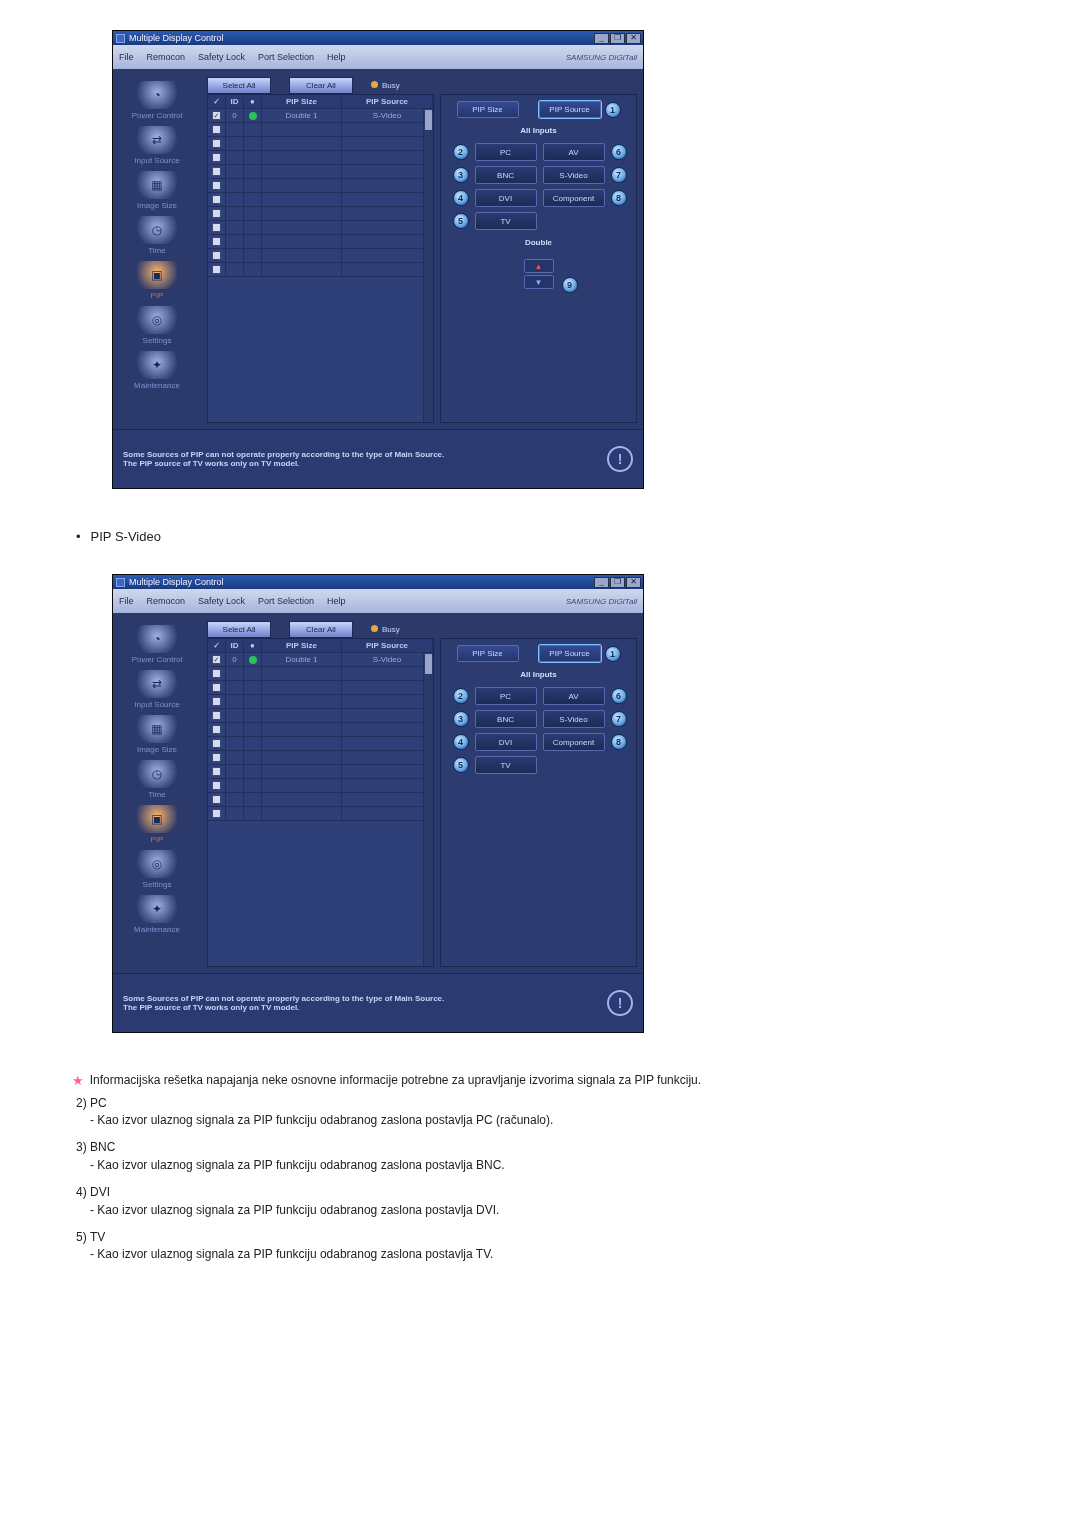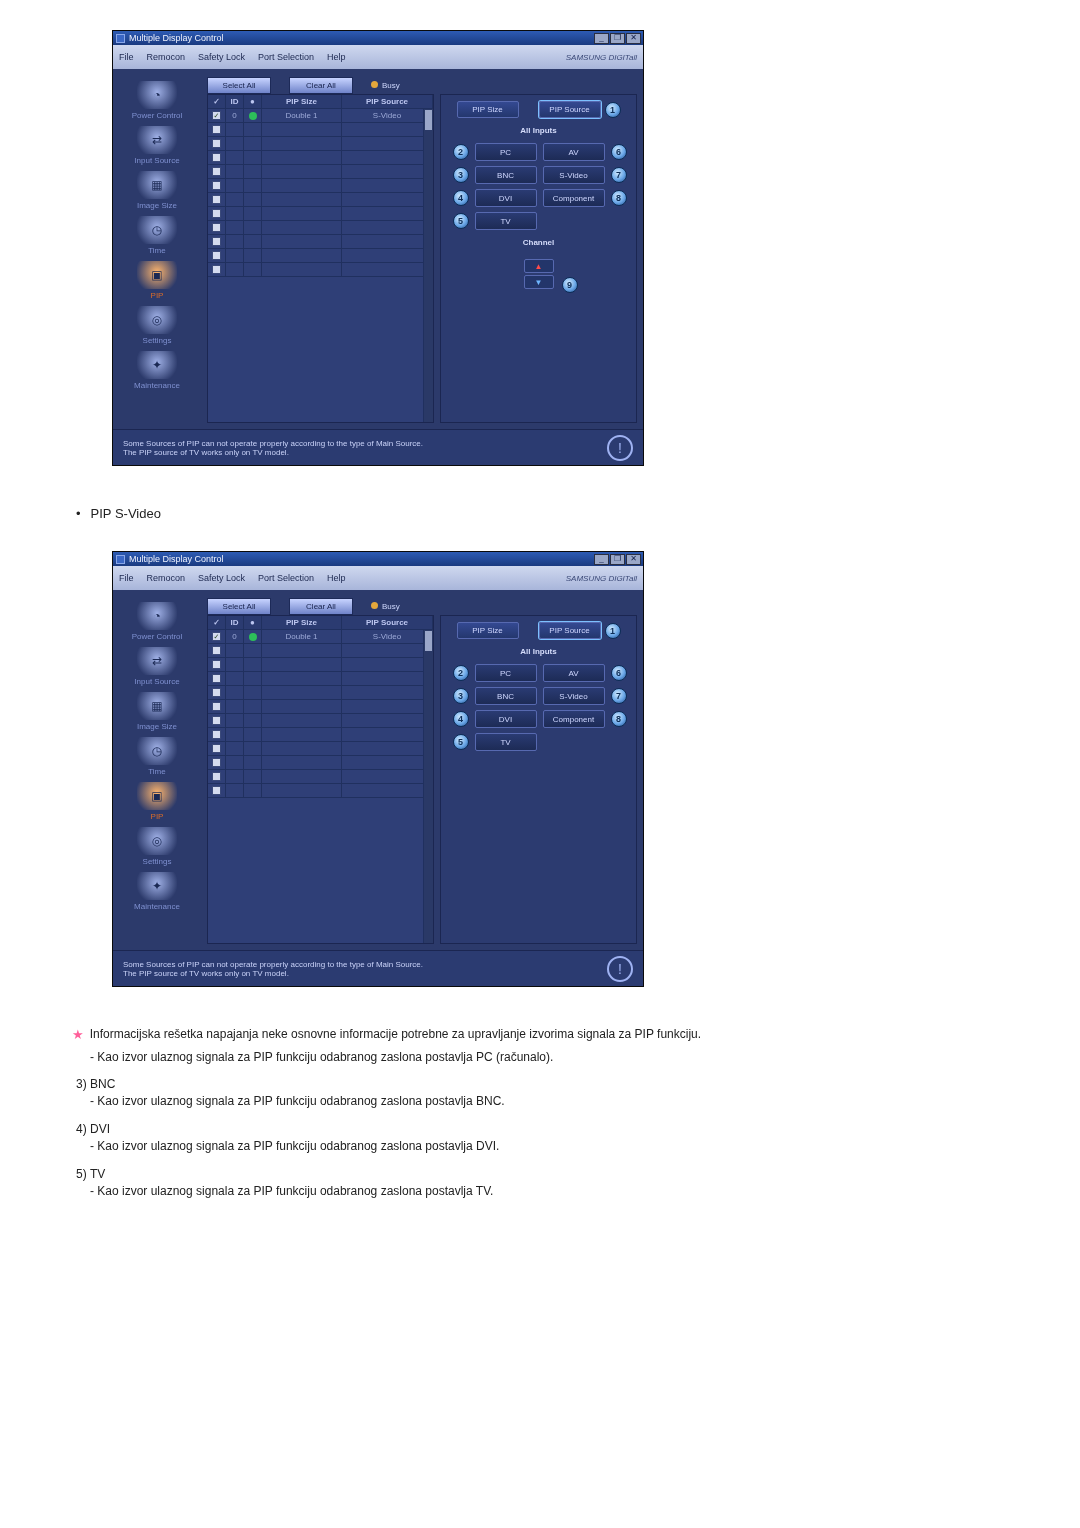--- a/index.html
+++ b/index.html
@@ -249,24 +249,25 @@
   .chan-ring { position: absolute; right: -24px; bottom: -4px; }
 
   
   .foot-note {
     min-height: 36px;
     background: #2b3b71;
     border-top: 1px solid #1b2651;
     display: flex;
     align-items: center;
     justify-content: space-between;
-    padding: 4px 10px;
+    padding: 16px 10px;
     box-sizing: border-box;
     font-size: 8px;
     color: #c9d2f8;
+    font-weight: bold;
   }
   .foot-note .exclaim {
     width: 22px; height: 22px; border-radius: 50%;
     border: 2px solid #9fb2f2;
     color: #9fb2f2; font-size: 14px;
     display: flex; align-items: center; justify-content: center;
   }
 
   
   .shot2 .chan-wrap { visibility: hidden; }
@@ -527,21 +528,21 @@
                 <div class="dark-btn">DVI</div>
                 <div class="dark-btn">Component</div>
                 <div class="ring">8</div>
 
                 <div class="ring">5</div>
                 <div class="dark-btn">TV</div>
                 <div></div>
                 <div></div>
               </div>
 
-              <div class="section-title chan-title">Channel</div>
+              <div class="section-title chan-title">Double</div>
               <div class="chan-wrap">
                 <div class="chan-btn">▲</div>
                 <div class="chan-btn down">▼</div>
                 <div class="ring chan-ring">9</div>
               </div>
             </div>
           </div>
         </div>
       </div>
 
@@ -805,20 +806,21 @@
     </div>
   </div>
 
   <div class="star-row">
     <span class="star-ico">★</span>
     <span>Informacijska rešetka napajanja neke osnovne informacije potrebne za upravljanje izvorima signala za PIP funkciju.</span>
   </div>
 
   <div class="num-list">
     <div class="num-item">
+      <div class="hd"><span>2)</span>&nbsp;<span>PC</span></div>
       <div class="body-line">- Kao izvor ulaznog signala za PIP funkciju odabranog zaslona postavlja PC (računalo).</div>
     </div>
     <div class="num-item">
       <div class="hd"><span>3)</span>&nbsp;<span>BNC</span></div>
       <div class="body-line">- Kao izvor ulaznog signala za PIP funkciju odabranog zaslona postavlja BNC.</div>
     </div>
     <div class="num-item">
       <div class="hd"><span>4)</span>&nbsp;<span>DVI</span></div>
       <div class="body-line">- Kao izvor ulaznog signala za PIP funkciju odabranog zaslona postavlja DVI.</div>
     </div>

